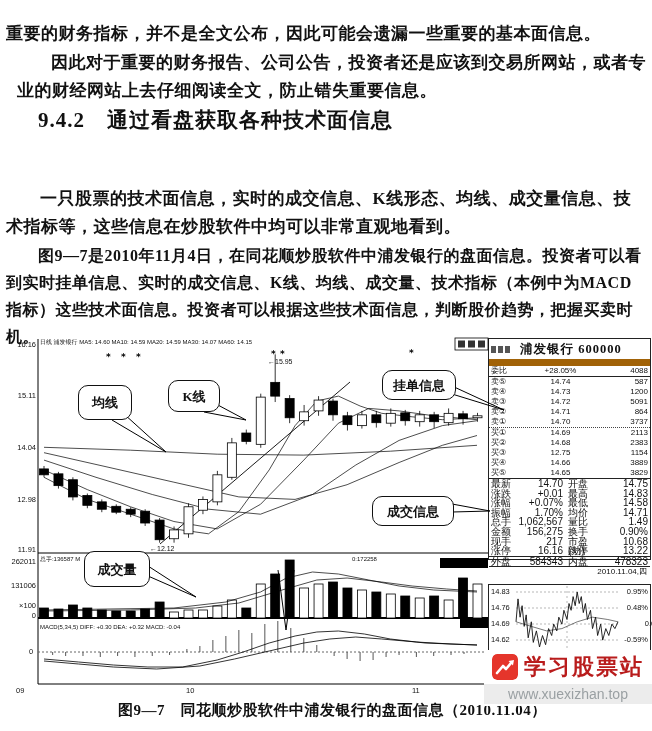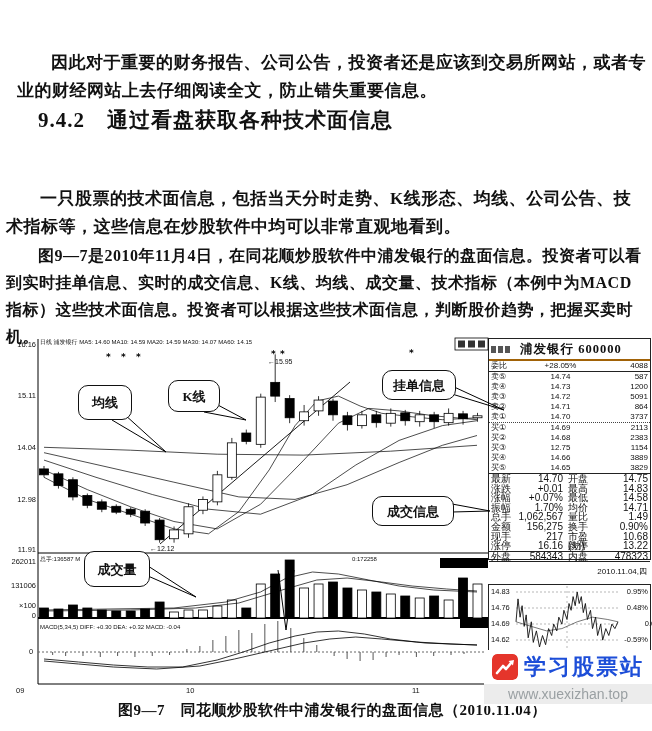--- a/index.html
+++ b/index.html
@@ -17,21 +17,21 @@
   .ylab{width:34px;text-align:right;font-size:7.5px;}
   .tinyhdr{font-size:6.5px;transform:scale(.92);transform-origin:0 0;}
   .xlab{font-size:7.5px;}
   .note{font-size:7px;z-index:3;}
   .callout{position:absolute;z-index:5;background:#fff;border:1.5px solid #111;
            border-radius:10px;display:flex;align-items:center;justify-content:center;
            font-weight:bold;font-size:13px;font-family:"Liberation Serif",serif;
            flex-direction:column;line-height:15px;}
   .panel{position:absolute;left:488px;top:2px;width:161px;height:220px;border:1px solid #222;
          background:#fff;z-index:1;font-family:"Liberation Sans","DejaVu Sans",sans-serif;}
-  .panel-header{height:20px;border-bottom:2px solid #a16207;display:flex;align-items:center;}
+  .panel-header{height:20px;border-bottom:7px solid #a16207;display:flex;align-items:center;}
   .garble{display:inline-block;width:5px;height:7px;background:#555;margin-left:2px;}
   .panel-title{font-family:"Liberation Serif",serif;font-weight:bold;font-size:12.5px;
                letter-spacing:1px;margin-left:10px;}
   .prow{display:flex;height:10px;line-height:10px;font-size:8px;padding:0 2px;align-items:flex-end;}
   .prow .c1{width:24px;}
   .prow .c2{flex:1;text-align:center;}
   .prow .c3{width:42px;text-align:right;}
   .drow{display:flex;height:9.6px;line-height:9.6px;font-size:10px;padding:0 2px;}
   .drow .l1{width:26px;}
   .drow .v1{flex:1;text-align:right;padding-right:5px;}
@@ -49,23 +49,24 @@
            font-family:"Liberation Sans",sans-serif;}
   .wm-bar{height:20px;background:#ececec;display:flex;align-items:center;justify-content:center;
           font-size:14px;color:#9aa0a3;font-family:"Liberation Sans",sans-serif;}
   .caption{position:absolute;left:118px;top:701px;font-size:15px;font-weight:bold;letter-spacing:0.5px;}
 </style>
 </head>
 <body>
 
 <div class="page">
 
+  <p class="para" style="top:3px;">重要的财务指标，并不是全文公布，因此可能会遗漏一些重要的基本面信息。</p>
   <p class="para indent" style="top:32px;margin-left:11px;">因此对于重要的财务报告、公司公告，投资者还是应该到交易所网站，或者专业的财经网站上去仔细阅读全文，防止错失重要信息。</p>
   <h2 class="heading" style="top:106px;margin:0;">9.4.2　通过看盘获取各种技术面信息</h2>
-  <p class="para indent" style="top:168px;">一只股票的技术面信息，包括当天分时走势、K线形态、均线、公司公告、技术指标等，这些信息在炒股软件中均可以非常直观地看到。</p>
+  <p class="para indent" style="top:168px;">一只股票的技术面信息，实时的成交信息、K线形态、均线、成交量信息、技术指标等，这些信息在炒股软件中均可以非常直观地看到。</p>
   <p class="para indent kai" style="top:226px;">图9—7是2010年11月4日，在同花顺炒股软件中浦发银行的盘面信息。投资者可以看到实时挂单信息、实时的成交信息、K线、均线、成交量、技术指标（本例中为MACD指标）这些技术面信息。投资者可以根据这些技术面信息，判断股价趋势，把握买卖时机。</p>
 
   <div class="figure">
 
     <div class="abslab tinyhdr" style="left:40px;top:2px;">日线 浦发银行 MA5: 14.60 MA10: 14.59 MA20: 14.59 MA30: 14.07 MA60: 14.15</div>
     <div class="abslab ylab" style="left:2px;top:4px;">16.16</div>
     <div class="abslab ylab" style="left:2px;top:55px;">15.11</div>
     <div class="abslab ylab" style="left:2px;top:107px;">14.04</div>
     <div class="abslab ylab" style="left:2px;top:159px;">12.98</div>
     <div class="abslab ylab" style="left:2px;top:209px;">11.91</div>
@@ -403,21 +404,21 @@
       <span>成交量</span>
       </div>
 
     <div class="watermark">
       <div class="wm-row">
         <svg class="wm-icon" id="wm-icon" viewBox="0 0 26 26">
             <rect x="0" y="0" width="26" height="26" rx="5" fill="#e5352b"></rect>
             <polyline points="5,19 11,12 14,15 19,9" fill="none" stroke="#fff" stroke-width="2.6" stroke-linecap="round" stroke-linejoin="round"></polyline>
             <polygon points="16.5,7 22,6 21,11.5" fill="#fff"></polygon>
           </svg>
-        <span class="wm-name" id="wm-name" style="color: #1d4ed8;">学习股票站</span>
+        <span class="wm-name" id="wm-name" style="color: #b91c1c;">学习股票站</span>
       </div>
       <div class="wm-bar">
         <span>www.xuexizhan.top</span>
       </div>
     </div>
   </div>
 
   <p class="caption" style="margin:0;">图9—7　同花顺炒股软件中浦发银行的盘面信息（2010.11.04）</p>
 </div>
 

